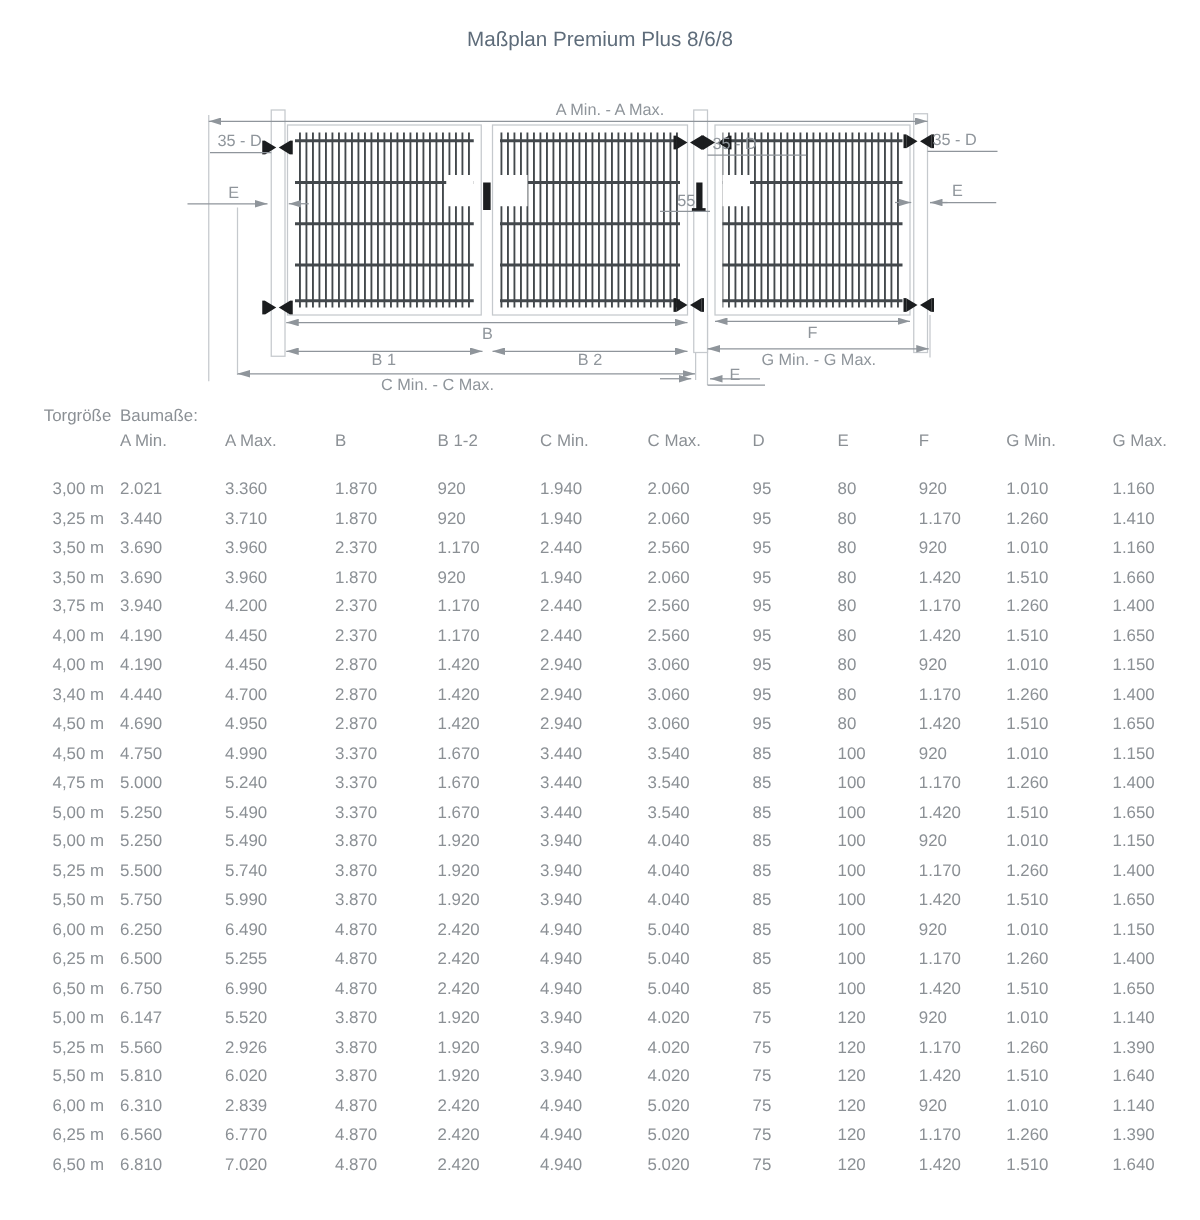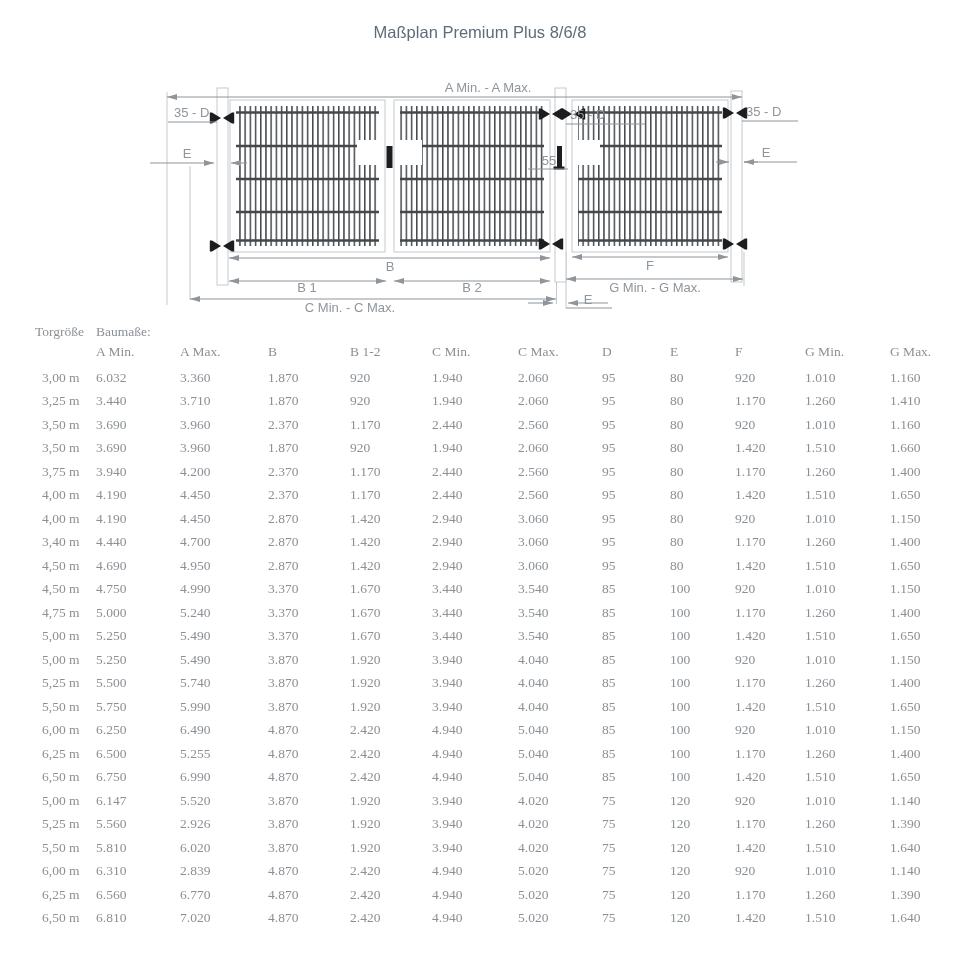--- a/index.html
+++ b/index.html
@@ -22,26 +22,26 @@
   .cut   { fill:#ffffff; }
   .hw    { fill:var(--hardware_black,#1b1d1f); }
   .dim, .dimEnd, .thinline { stroke:var(--line_gray,#8f959b); stroke-width:1; fill:none; }
   .dim    { marker-start:url(#arw); marker-end:url(#arw); }
   .dimEnd { marker-end:url(#arw); }
   .lbl { font:13px "Liberation Sans", sans-serif; fill:var(--line_gray,#8f959b); }
 
   
   .dim-table {
     position:absolute; left:35px; top:322px; width:921px;
-    color:var(--text_gray,#8b9095); font-size:13.5px;font-family:Liberation Serif, serif;
+    color:var(--text_gray,#8b9095); font-size:13.5px;
     --cols: 61px 84px 88px 82px 82px 86px 84px 68px 65px 70px 85px 66px;
   }
   .grid-row { display:grid; grid-template-columns:var(--cols); align-items:center; height:23.5px; }
   .thead1, .thead2 { height:20px; }
-  .tbody { margin-top:4px; }
+  .tbody { margin-top:17px; }
   .tcell.c0, .vpad { padding-left:7px; }
   .note-row { height:24px; margin-top:10px; display:flex; align-items:center; padding-left:7px; }
 </style>
 </head>
 <body>
 
 <div class="page">
 
   <div class="title">
     <div>Maßplan Premium Plus 8/6/8</div>
@@ -183,21 +183,21 @@
       <div class="hcell">C Max.</div>
       <div class="hcell">D</div>
       <div class="hcell">E</div>
       <div class="hcell">F</div>
       <div class="hcell">G Min.</div>
       <div class="hcell">G Max.</div>
     </div>
     <div class="tbody">
         <div class="grid-row trow">
           <div class="tcell c0">3,00 m</div>
-          <div class="tcell c1">6.032</div>
+          <div class="tcell c1">2.021</div>
           <div class="tcell c2">3.360</div>
           <div class="tcell c3">1.870</div>
           <div class="tcell c4">920</div>
           <div class="tcell c5">1.940</div>
           <div class="tcell c6">2.060</div>
           <div class="tcell c7">95</div>
           <div class="tcell c8">80</div>
           <div class="tcell c9">920</div>
           <div class="tcell c10">1.010</div>
           <div class="tcell c11">1.160</div>

